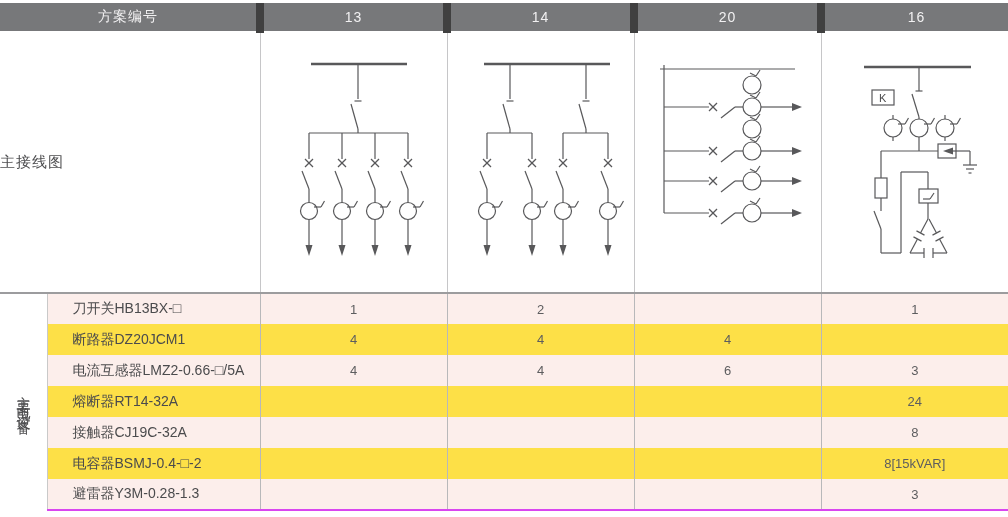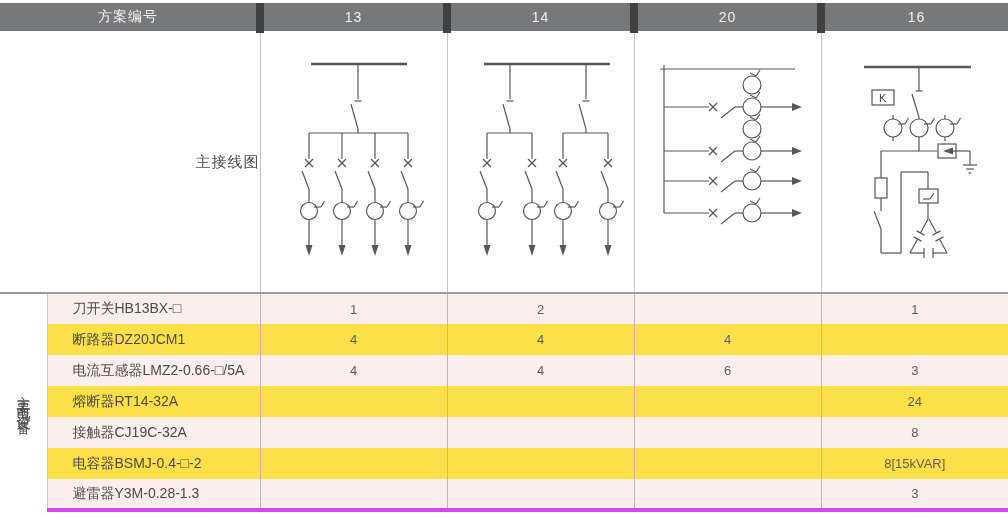--- a/index.html
+++ b/index.html
@@ -18,21 +18,21 @@
   tr.row-head th{
     background:#77787a;color:#f2f1f2;font-weight:normal;font-size:14px;
     letter-spacing:1px;border-bottom:2px solid #ffffff;padding:0;
   }
   tr.row-head th + th{border-left:8px solid #404040;}
 
   
   tr.row-diagram{height:261px;}
   tr.row-diagram td{border-bottom:2px solid #9c9c9e;padding:0;vertical-align:top;}
   td.diagram-label{
-    text-align:right;vertical-align:middle !important;
+    text-align:left;vertical-align:middle !important;
     font-size:15px;color:#4e4e50;letter-spacing:1px;
   }
   td.diagram-cell{border-left:1px solid #c6c6c8;}
   td.diagram-cell svg{display:block;}
 
   
   tr.row-item{height:31px;}
   tr.row-item.pink td{background:#fceeeb;}
   tr.row-item.white td{background:#fde047;}
   td.group-label{
@@ -44,21 +44,21 @@
     font-size:14px;color:#4c4c4e;letter-spacing:5px;line-height:1.1;
     display:inline-block;
   }
   td.item-name{
     font-size:14px;color:#4b4b4d;text-align:left;padding:0 0 0 25px;
   }
   td.val{
     border-left:1px solid #b8b8ba;text-align:center;
     font-size:13px;color:#5d5d5f;padding:0;
   }
-  tbody tr:last-child td{border-bottom:4px solid #d946ef;}
+  tbody tr:last-child td{border-bottom:2px solid #d946ef;}
 
   
   .wire{stroke:#58585a;stroke-width:1.2;fill:none;}
   .bus{stroke:#58585a;stroke-width:2.4;fill:none;}
   .node{stroke:#58585a;stroke-width:1.2;fill:#ffffff;}
   .solid{fill:#58585a;stroke:none;}
   .boxlabel{fill:#4b4b4d;font-size:11px;font-family:"Liberation Sans","DejaVu Sans",sans-serif;}
   .defs-holder{position:absolute;width:0;height:0;}
 </style>
 </head>

